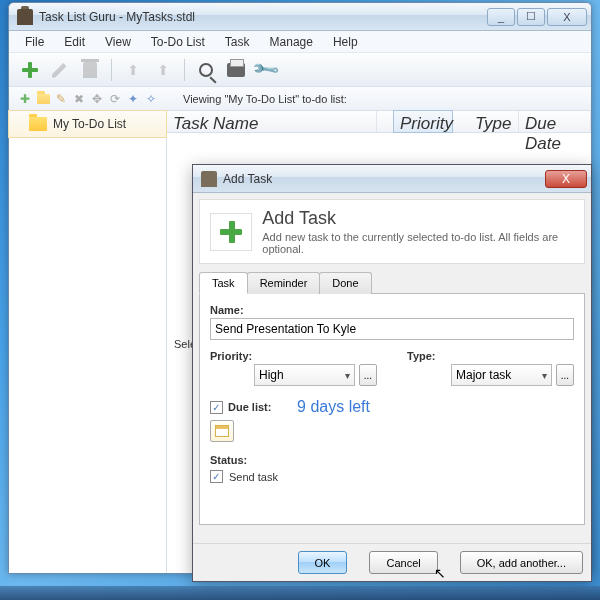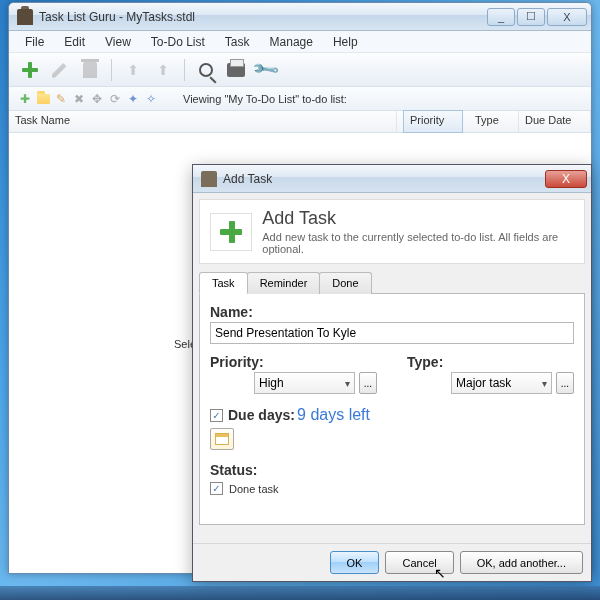--- a/index.html
+++ b/index.html
@@ -44,23 +44,23 @@
 .body-area { display: flex; height: calc(100% - 108px); }
 .tree-panel { width: 158px; border-right: 1px solid #d8e0e8; background: #fff; }
 .tree-item { display:flex; align-items:center; gap:6px; padding: 6px 8px 6px 20px; cursor:pointer; }
 .tree-item.selected { background: linear-gradient(to bottom, #fdfbf5, #fcf4e0); border:1px solid #f0dca8; margin:-1px; }
 .folder-icon { width:18px; height:14px; background:linear-gradient(to bottom,#ffe070,#ffc940); border-radius:1px; position:relative; }
 .folder-icon::before{content:'';position:absolute;top:-3px;left:0;width:8px;height:3px;background:#ffd050;border-radius:1px 1px 0 0;}
 .tree-item span { font-size:12px; color:#333; }
 
 .list-panel { flex:1; background:#fff; }
 .list-header { display:flex; height:22px; background:linear-gradient(to bottom,#fdfdfd,#f0f3f7); border-bottom:1px solid #d8e0e8; }
-.col { font-size:11px; color:#333; padding:3px 6px; border-right:1px solid #e0e6ec; }
+.col { font-size:17px; color:#333; padding:3px 6px; border-right:1px solid #e0e6ec;font-style:italic; }
 .col.name { flex:1; }
-.col.priority { width:60px; background:linear-gradient(to bottom,#f5f9fd,#e0eaf5); border:1px solid #a8c4e0; margin:-1px 6px; }
+.col.priority { width:60px; background:linear-gradient(to bottom,#f5f9fd,#e0eaf5); border:1px solid #a8c4e0; margin:-1px 16px; }
 .col.type { width:50px; }
 .col.due { width:72px; }
 
 .selection-label { position:absolute; left:174px; top:338px; font-size:11px; color:#333; writing-mode:horizontal-tb; }
 
 
 .dialog { position:absolute; left:192px; top:164px; width:400px; height:418px; background:#f0f0f0; border:1px solid #556; box-shadow:0 4px 16px rgba(0,0,0,0.3); }
 .dlg-titlebar { height:28px; background:linear-gradient(to bottom,#f4f7fb 0%,#dfe9f3 45%,#c9d9ea 46%,#d6e3f0 100%); display:flex; align-items:center; padding:0 4px; border-bottom:1px solid #aabbcc; }
 .dlg-icon { width:16px; height:16px; background:#7a6d5a; margin:0 6px 0 4px; border-radius:2px 2px 0 0; }
 .dlg-title { font-size:12px; color:#333; flex:1; }
@@ -73,21 +73,21 @@
 .dlg-header .big-plus .plus-icon::after{top:8px;width:22px;height:6px;left:0;}
 .dlg-header .big-plus .plus-icon{width:22px;height:22px;}
 .dlg-header h2 { font-size:18px; color:#444; font-weight:normal; margin-bottom:2px; }
 .dlg-header p { font-size:11px; color:#666; }
 
 .tab-strip { display:flex; margin-top:8px; }
 .tab { font-size:11px; padding:4px 12px; border:1px solid #bbb; background:linear-gradient(to bottom,#f4f4f4,#e4e4e4); border-bottom:none; cursor:pointer; margin-right:-1px; border-radius:3px 3px 0 0;}
 .tab.active { background:#fff; border-bottom:1px solid #fff; position:relative; z-index:1;}
 .tab-content { background:#fff; border:1px solid #bbb; padding:10px 10px 8px 10px; margin-top:-1px; height:232px; }
 
-.form-label { font-size:14px; font-weight:bold; color:#333; margin-bottom:2px; display:block; }
+.form-label { font-size:11px; font-weight:bold; color:#333; margin-bottom:2px; display:block; }
 .form-input { width:100%; height:22px; border:1px solid #b8b8b8; padding:0 4px; font-size:12px; }
 .form-row { display:flex; gap:30px; margin-top:10px; }
 .form-col { flex:1; }
 .combo { width:100%; height:22px; border:1px solid #b8b8b8; background:linear-gradient(to bottom,#fff,#f0f0f0); font-size:12px; padding:0 4px; display:flex; align-items:center; justify-content:space-between; cursor:pointer; }
 .combo::after { content:'▾'; font-size:10px; color:#555; }
 .btn-small { width:22px; height:22px; border:1px solid #aaa; background:linear-gradient(to bottom,#fff,#e8e8e8); display:inline-flex;align-items:center;justify-content:center;font-size:10px;cursor:pointer;border-radius:2px;}
 .inline-group { display:flex; gap:4px; align-items:center;padding-left:44px; }
 
 .due-row { display:flex; justify-content:space-between; align-items:center; margin-top:12px; width:160px;}
 .checkbox { width:13px; height:13px; border:1px solid #888; background:#fff; display:inline-flex;align-items:center;justify-content:center;font-size:10px;color:#4a7ab8;cursor:pointer;}
@@ -96,21 +96,21 @@
 .date-input { flex:1; height:22px; border:1px solid #b8b8b8; padding:0 4px; font-size:12px; display:flex;align-items:center;justify-content:space-between;background:#fff;}
 .date-input::after{content:'▦▾';font-size:9px;color:#666;letter-spacing:-1px;}
 .cal-btn { width:24px; height:22px; border:1px solid #aaa; background:linear-gradient(to bottom,#fffef8,#fef4d8); display:flex;align-items:center;justify-content:center;cursor:pointer;border-radius:2px;}
 .cal-icon-mini{width:14px;height:12px;background:#fff;border:1px solid #d8b050;position:relative;}
 .cal-icon-mini::before{content:'';position:absolute;top:0;left:0;right:0;height:3px;background:#e8c060;}
 
 .status-section { margin-top:12px; }
 .status-check { display:flex; align-items:center; gap:6px; margin-top:4px; }
 .status-check label { font-size:11px; color:#333; }
 
-.dlg-footer { height:38px; background:#f0f0f0; border-top:1px solid #d8d8d8; display:flex; align-items:center; justify-content:flex-end; gap:6px; padding:0 8px; }
+.dlg-footer { height:38px; background:#f0f0f0; border-top:1px solid #d8d8d8; display:flex; align-items:center; justify-content:flex-end; gap:22px; padding:0 8px; }
 .btn { height:23px; padding:0 16px; border:1px solid #8a8a8a; background:linear-gradient(to bottom,#fff,#e4e4e4); font-size:11px; border-radius:3px; cursor:pointer; display:flex;align-items:center;}
 .btn.primary { background:linear-gradient(to bottom,#eaf5ff,#bde0ff 48%,#a0d0f8 49%,#c8e4fc); border-color:#4a90c8; }
 
 .cursor { position:absolute; left:434px; top:565px; font-size:14px; color:#000; pointer-events:none; z-index:100;}
 
 .taskbar { position:absolute; bottom:0; left:0; right:0; height:14px; background:linear-gradient(to bottom, rgba(60,110,160,0.7), rgba(30,60,100,0.8)); }
 </style>
 </head>
 <body>
 
@@ -174,20 +174,26 @@
       <div class="mini-icon" style="color:#999">✖</div>
       <div class="mini-icon" style="color:#999">✥</div>
       <div class="mini-icon" style="color:#999">⟳</div>
       <div class="mini-icon" style="color:#5080c8">✦</div>
       <div class="mini-icon" style="color:#5080c8">✧</div>
     </div>
     <div class="viewing-text">Viewing "My To-Do List" to-do list:</div>
   </div>
 
   <div class="body-area">
+    <div class="tree-panel">
+      <div class="tree-item selected">
+        <div class="folder-icon"></div>
+        <span>My To-Do List</span>
+      </div>
+    </div>
     <div class="list-panel">
       <div class="list-header">
         <div class="col name">Task Name</div>
         <div class="col priority">Priority</div>
         <div class="col type">Type</div>
         <div class="col due">Due Date</div>
       </div>
     </div>
   </div>
 </div>
@@ -239,35 +245,35 @@
                 <span>Major task</span>
               </div>
             <div class="btn-small">...</div>
           </div>
         </div>
       </div>
 
       <div class="due-row">
         <div style="display:flex;align-items:center;gap:5px;">
           <div class="checkbox">✓</div>
-          <label class="form-label" style="margin:0">Due days:</label>
+          <label class="form-label" style="margin:0">Due list:</label>
         </div>
         <span class="days-left">9 days left</span>
       </div>
       <div class="date-input-group">
         <div class="cal-btn">
             <div class="cal-icon-mini"></div>
           </div>
       </div>
 
       <div class="status-section">
         <label class="form-label">Status:</label>
         <div class="status-check">
           <div class="checkbox">✓</div>
-          <label>Done task</label>
+          <label>Send task</label>
         </div>
       </div>
     </div>
   </div>
 
   <div class="dlg-footer">
     <div class="btn primary">OK</div>
     <div class="btn">Cancel</div>
     <div class="btn">OK, add another...</div>
   </div>

